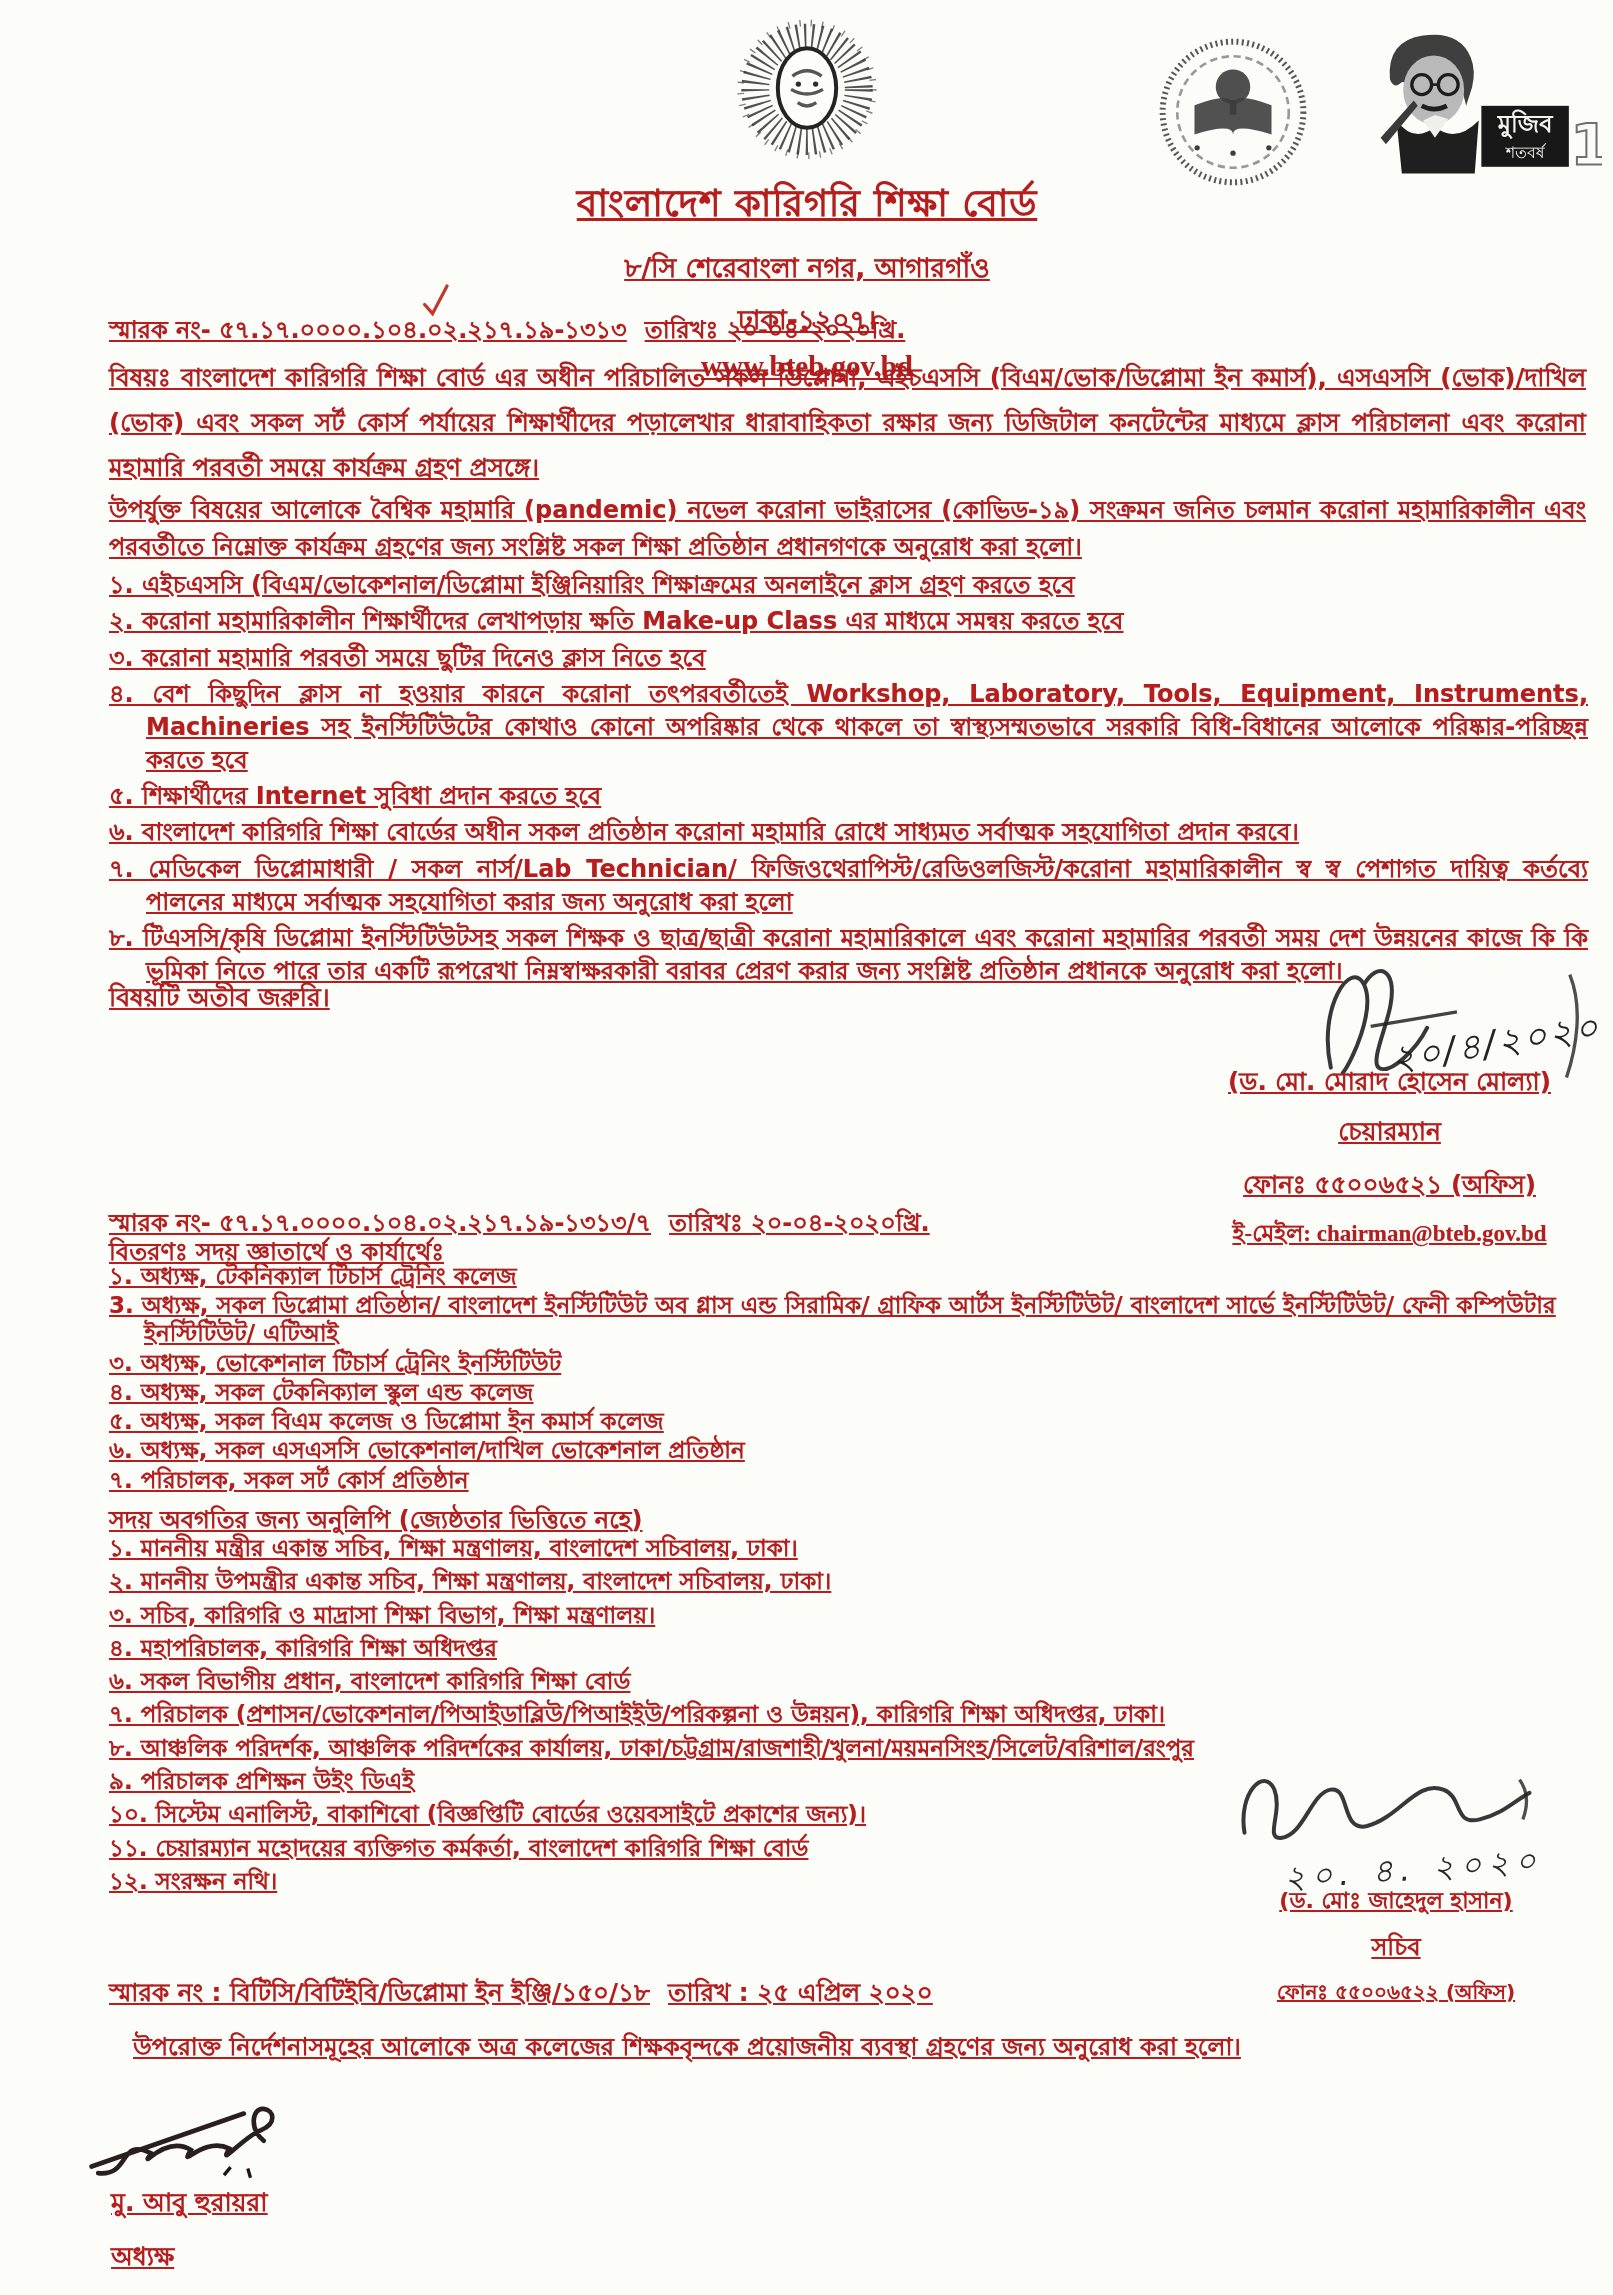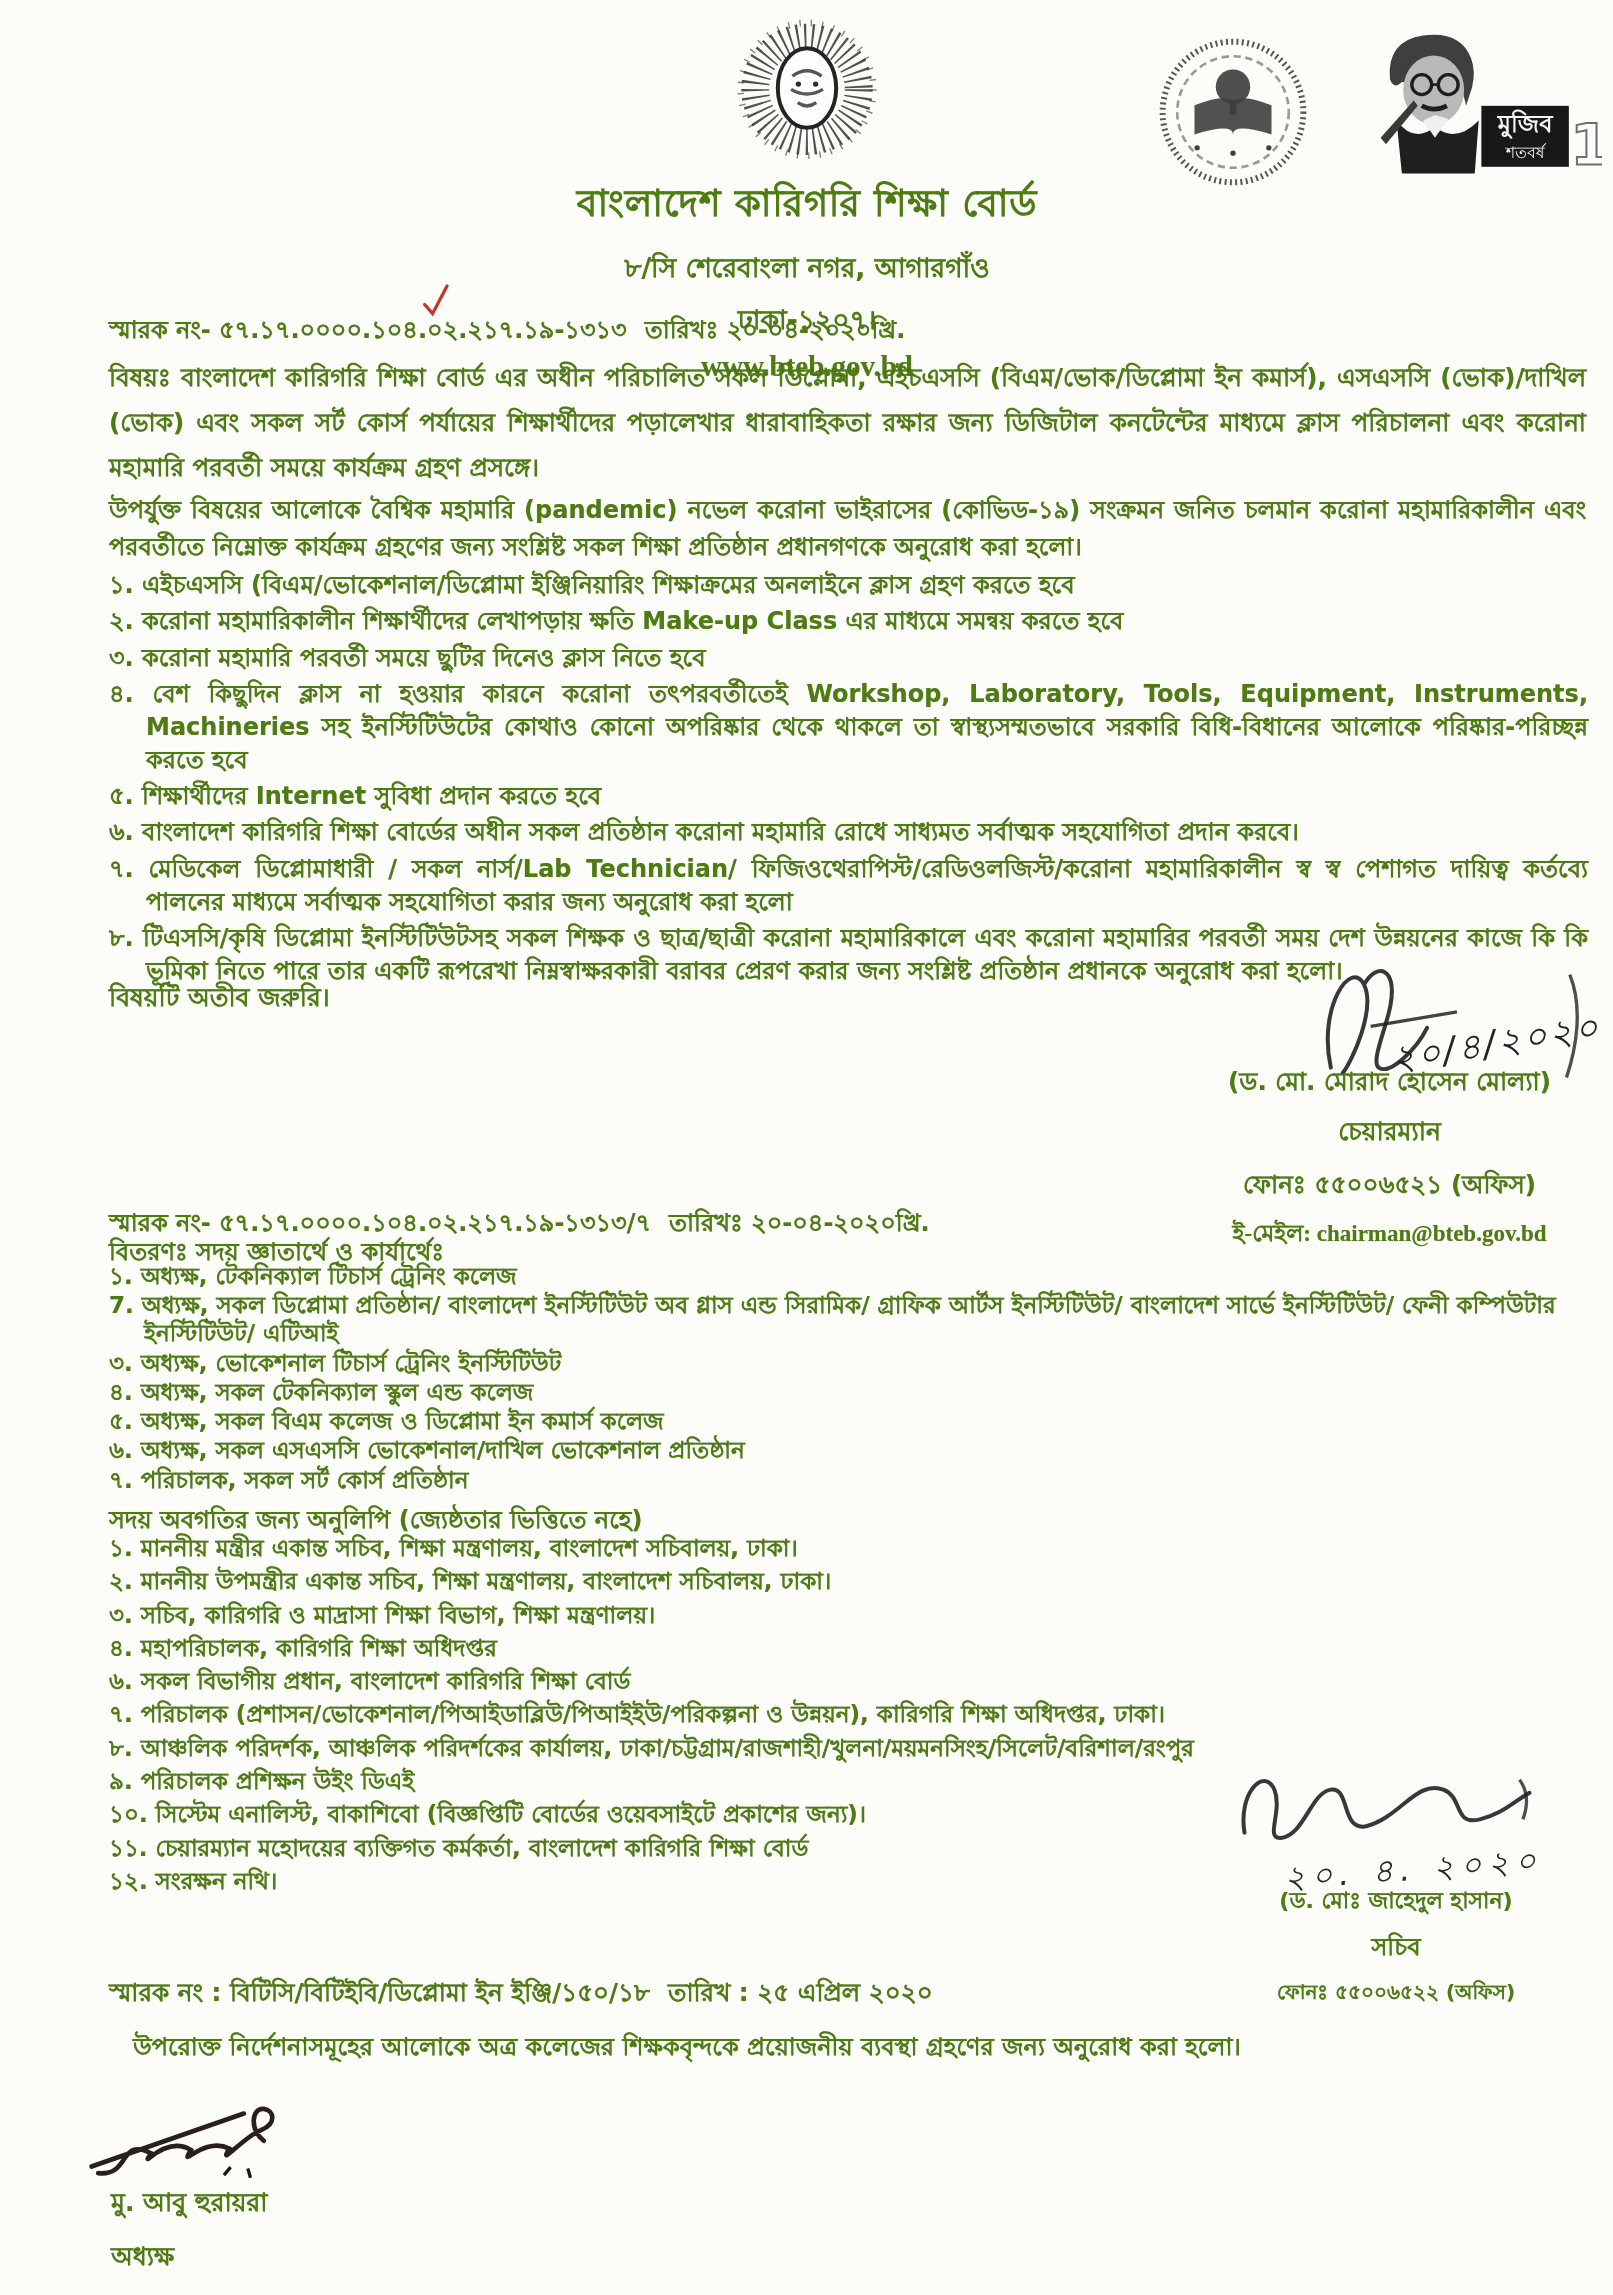--- a/index.html
+++ b/index.html
@@ -3,21 +3,21 @@
 <meta charset="utf-8">
 <style>
   html,body{margin:0;padding:0;}
   body{
     width:1614px;height:2295px;position:relative;overflow:hidden;
     background:#fcfcf9;color:#151515;
     font-family:"DejaVu Sans",sans-serif;
     -webkit-font-smoothing:antialiased;
   }
   .abs{position:absolute;}
-  .ink{color:#4d7c0f;text-shadow:0 0 0.7px rgba(20,20,20,.35);}
+  .ink{color:#b91c1c;text-shadow:0 0 0.7px rgba(20,20,20,.35);text-decoration:underline;}
   
   .header-center{
     top:12px;left:50%;transform:translateX(-50%);
     width:730px;text-align:center;
   }
   .org-name{font-size:37px;font-weight:700;letter-spacing:0.7px;margin-top:4px;}
   .addr{font-size:26.5px;font-weight:600;margin-top:10.6px;}
   .addr2{font-size:26.5px;font-weight:600;margin-top:8px;}
   .website{font-size:29px;font-weight:700;font-family:"Liberation Serif",serif;margin-top:6.6px;}
   
@@ -165,21 +165,21 @@
 </div>
 
 <div class="abs memo-row r2">
   <span class="ink">স্মারক নং- ৫৭.১৭.০০০০.১০৪.০২.২১৭.১৯-১৩১৩/৭</span>
   <span class="ink">তারিখঃ ২০-০৪-২০২০খ্রি.</span>
 </div>
 
 <div class="abs dist-heading ink">বিতরণঃ সদয় জ্ঞাতার্থে ও কার্যার্থেঃ</div>
 <div class="abs dist-list">
   <div class="li ink">১. অধ্যক্ষ, টেকনিক্যাল টিচার্স ট্রেনিং কলেজ</div>
-  <div class="li ink">7. অধ্যক্ষ, সকল ডিপ্লোমা প্রতিষ্ঠান/ বাংলাদেশ ইনস্টিটিউট অব গ্লাস এন্ড সিরামিক/ গ্রাফিক আর্টস ইনস্টিটিউট/ বাংলাদেশ সার্ভে ইনস্টিটিউট/ ফেনী কম্পিউটার ইনস্টিটিউট/ এটিআই</div>
+  <div class="li ink">3. অধ্যক্ষ, সকল ডিপ্লোমা প্রতিষ্ঠান/ বাংলাদেশ ইনস্টিটিউট অব গ্লাস এন্ড সিরামিক/ গ্রাফিক আর্টস ইনস্টিটিউট/ বাংলাদেশ সার্ভে ইনস্টিটিউট/ ফেনী কম্পিউটার ইনস্টিটিউট/ এটিআই</div>
   <div class="li ink">৩. অধ্যক্ষ, ভোকেশনাল টিচার্স ট্রেনিং ইনস্টিটিউট</div>
   <div class="li ink">৪. অধ্যক্ষ, সকল টেকনিক্যাল স্কুল এন্ড কলেজ</div>
   <div class="li ink">৫. অধ্যক্ষ, সকল বিএম কলেজ ও ডিপ্লোমা ইন কমার্স কলেজ</div>
   <div class="li ink">৬. অধ্যক্ষ, সকল এসএসসি ভোকেশনাল/দাখিল ভোকেশনাল প্রতিষ্ঠান</div>
   <div class="li ink">৭. পরিচালক, সকল সর্ট কোর্স প্রতিষ্ঠান</div>
 </div>
 
 <div class="abs cc-heading ink">সদয় অবগতির জন্য অনুলিপি (জ্যেষ্ঠতার ভিত্তিতে নহে)</div>
 <div class="abs cc-list">
   <div class="li ink">১. মাননীয় মন্ত্রীর একান্ত সচিব, শিক্ষা মন্ত্রণালয়, বাংলাদেশ সচিবালয়, ঢাকা।</div>

